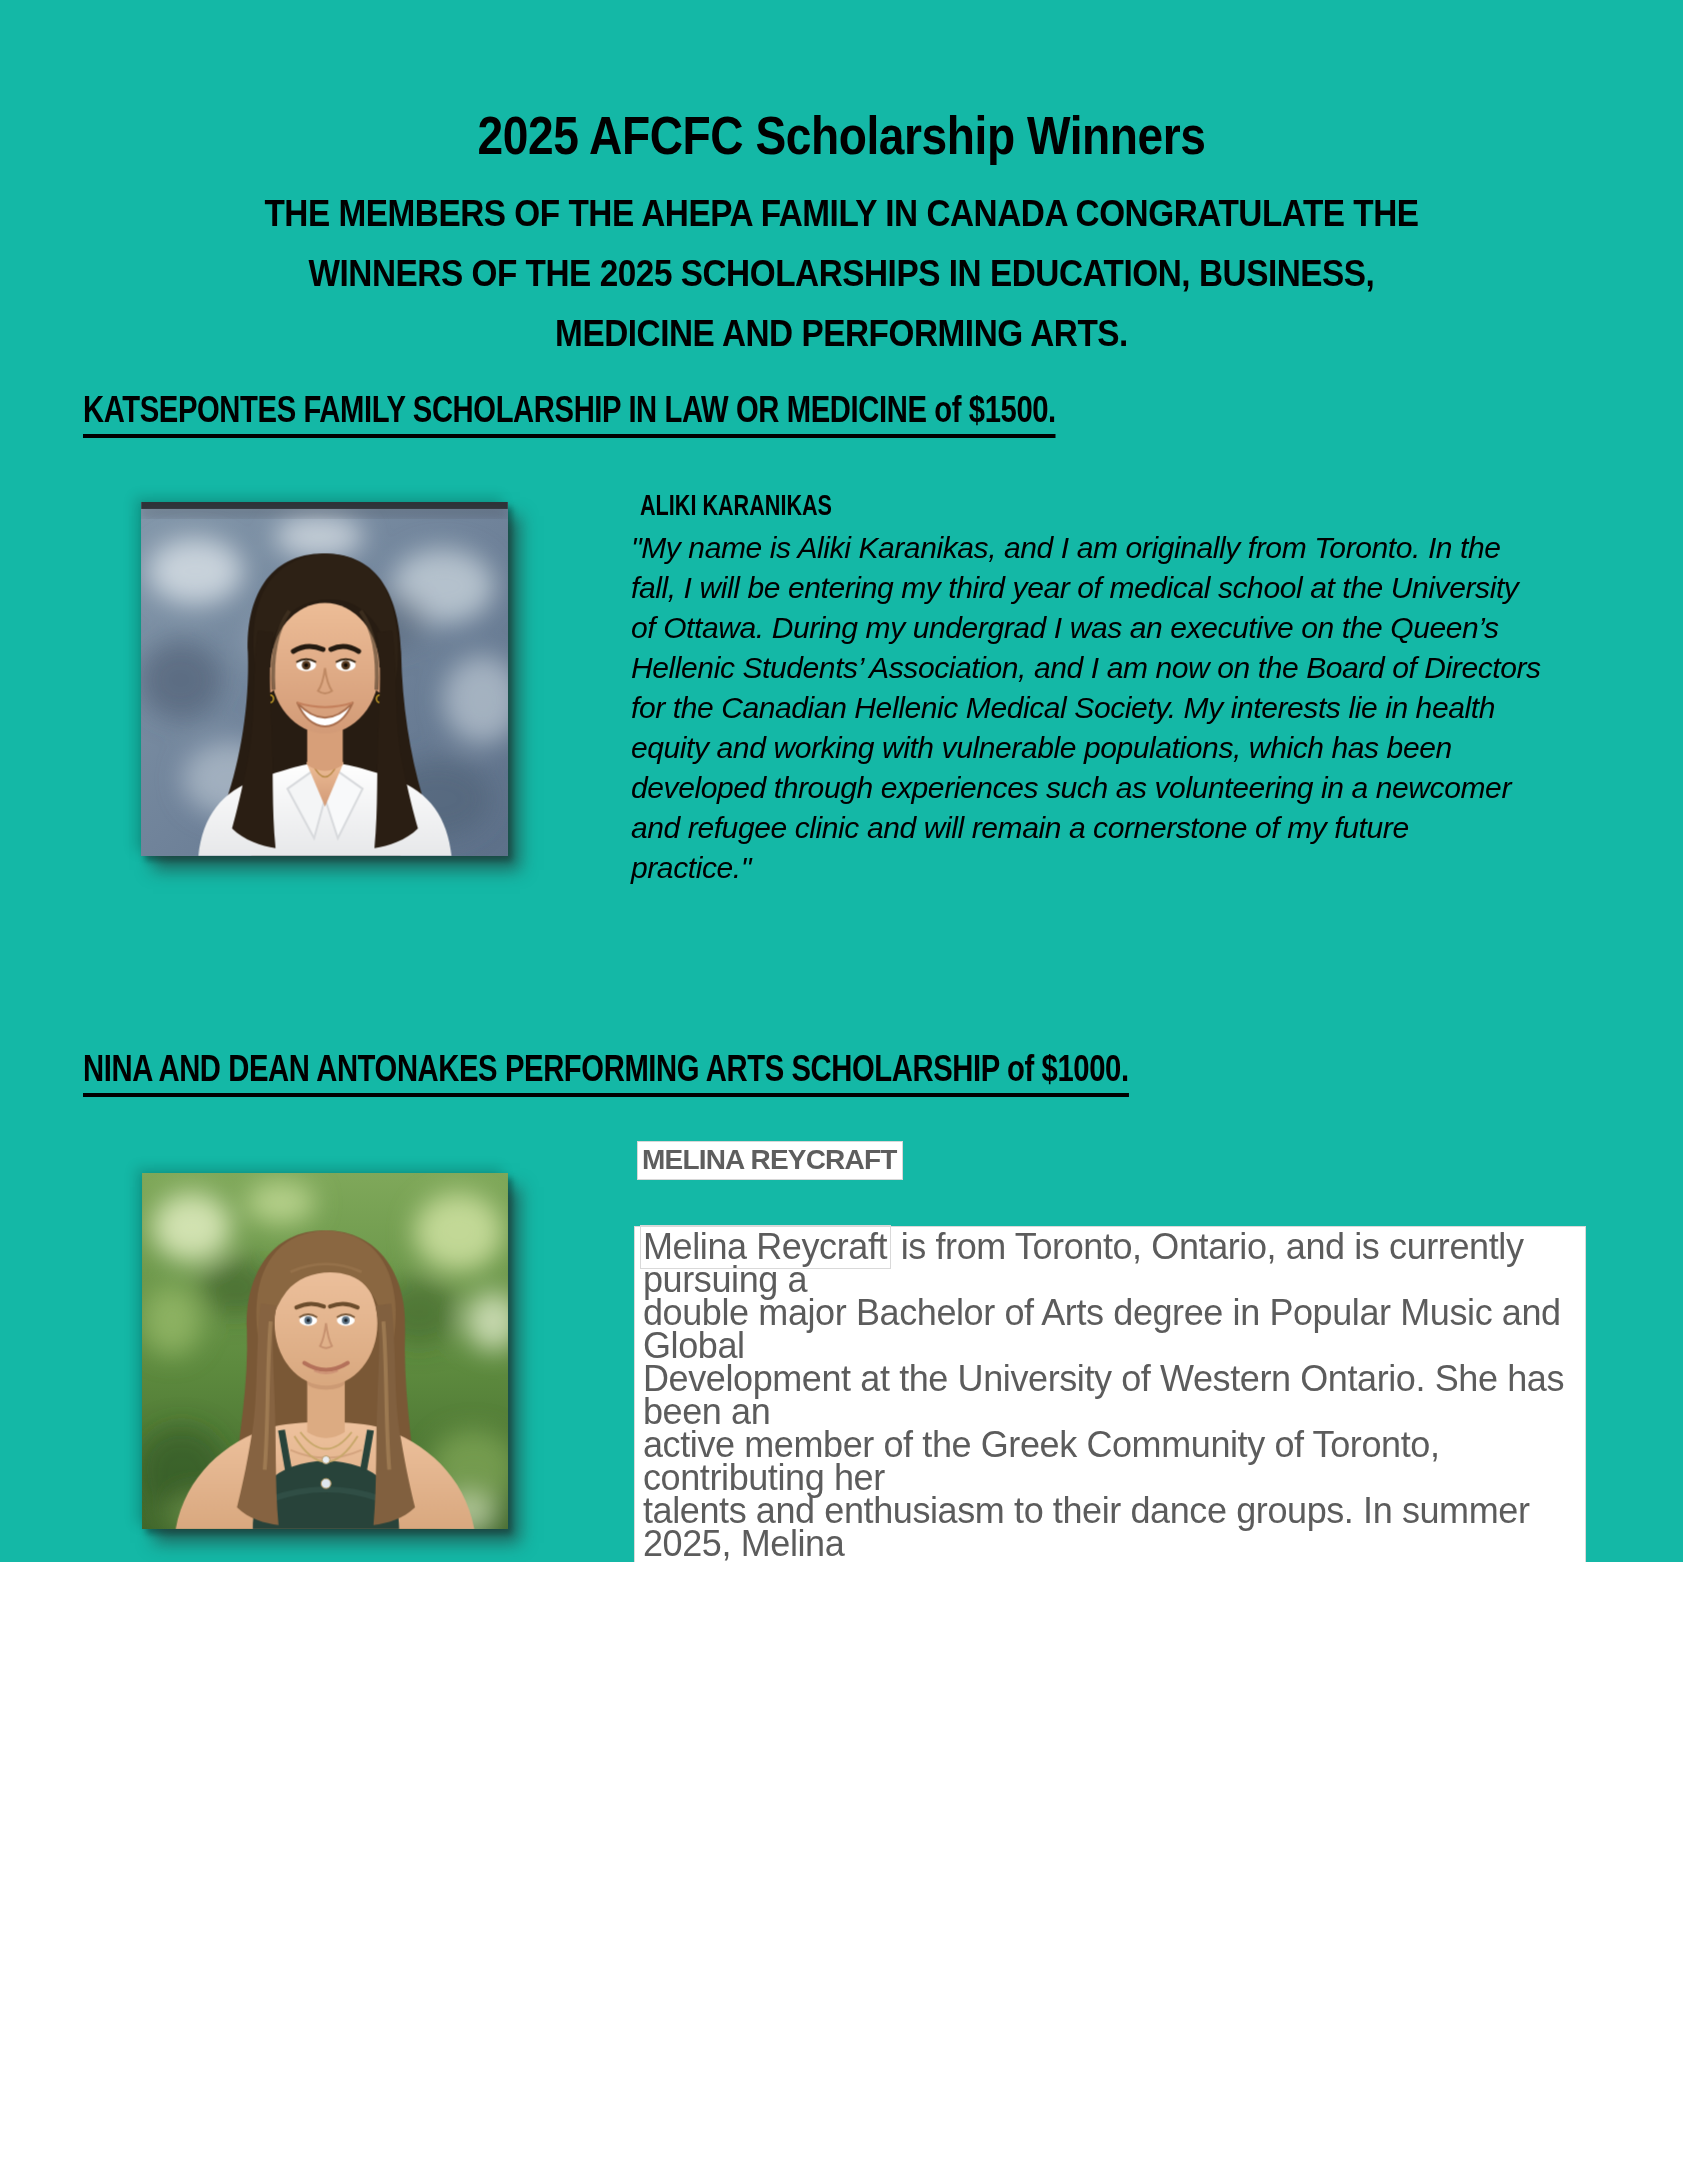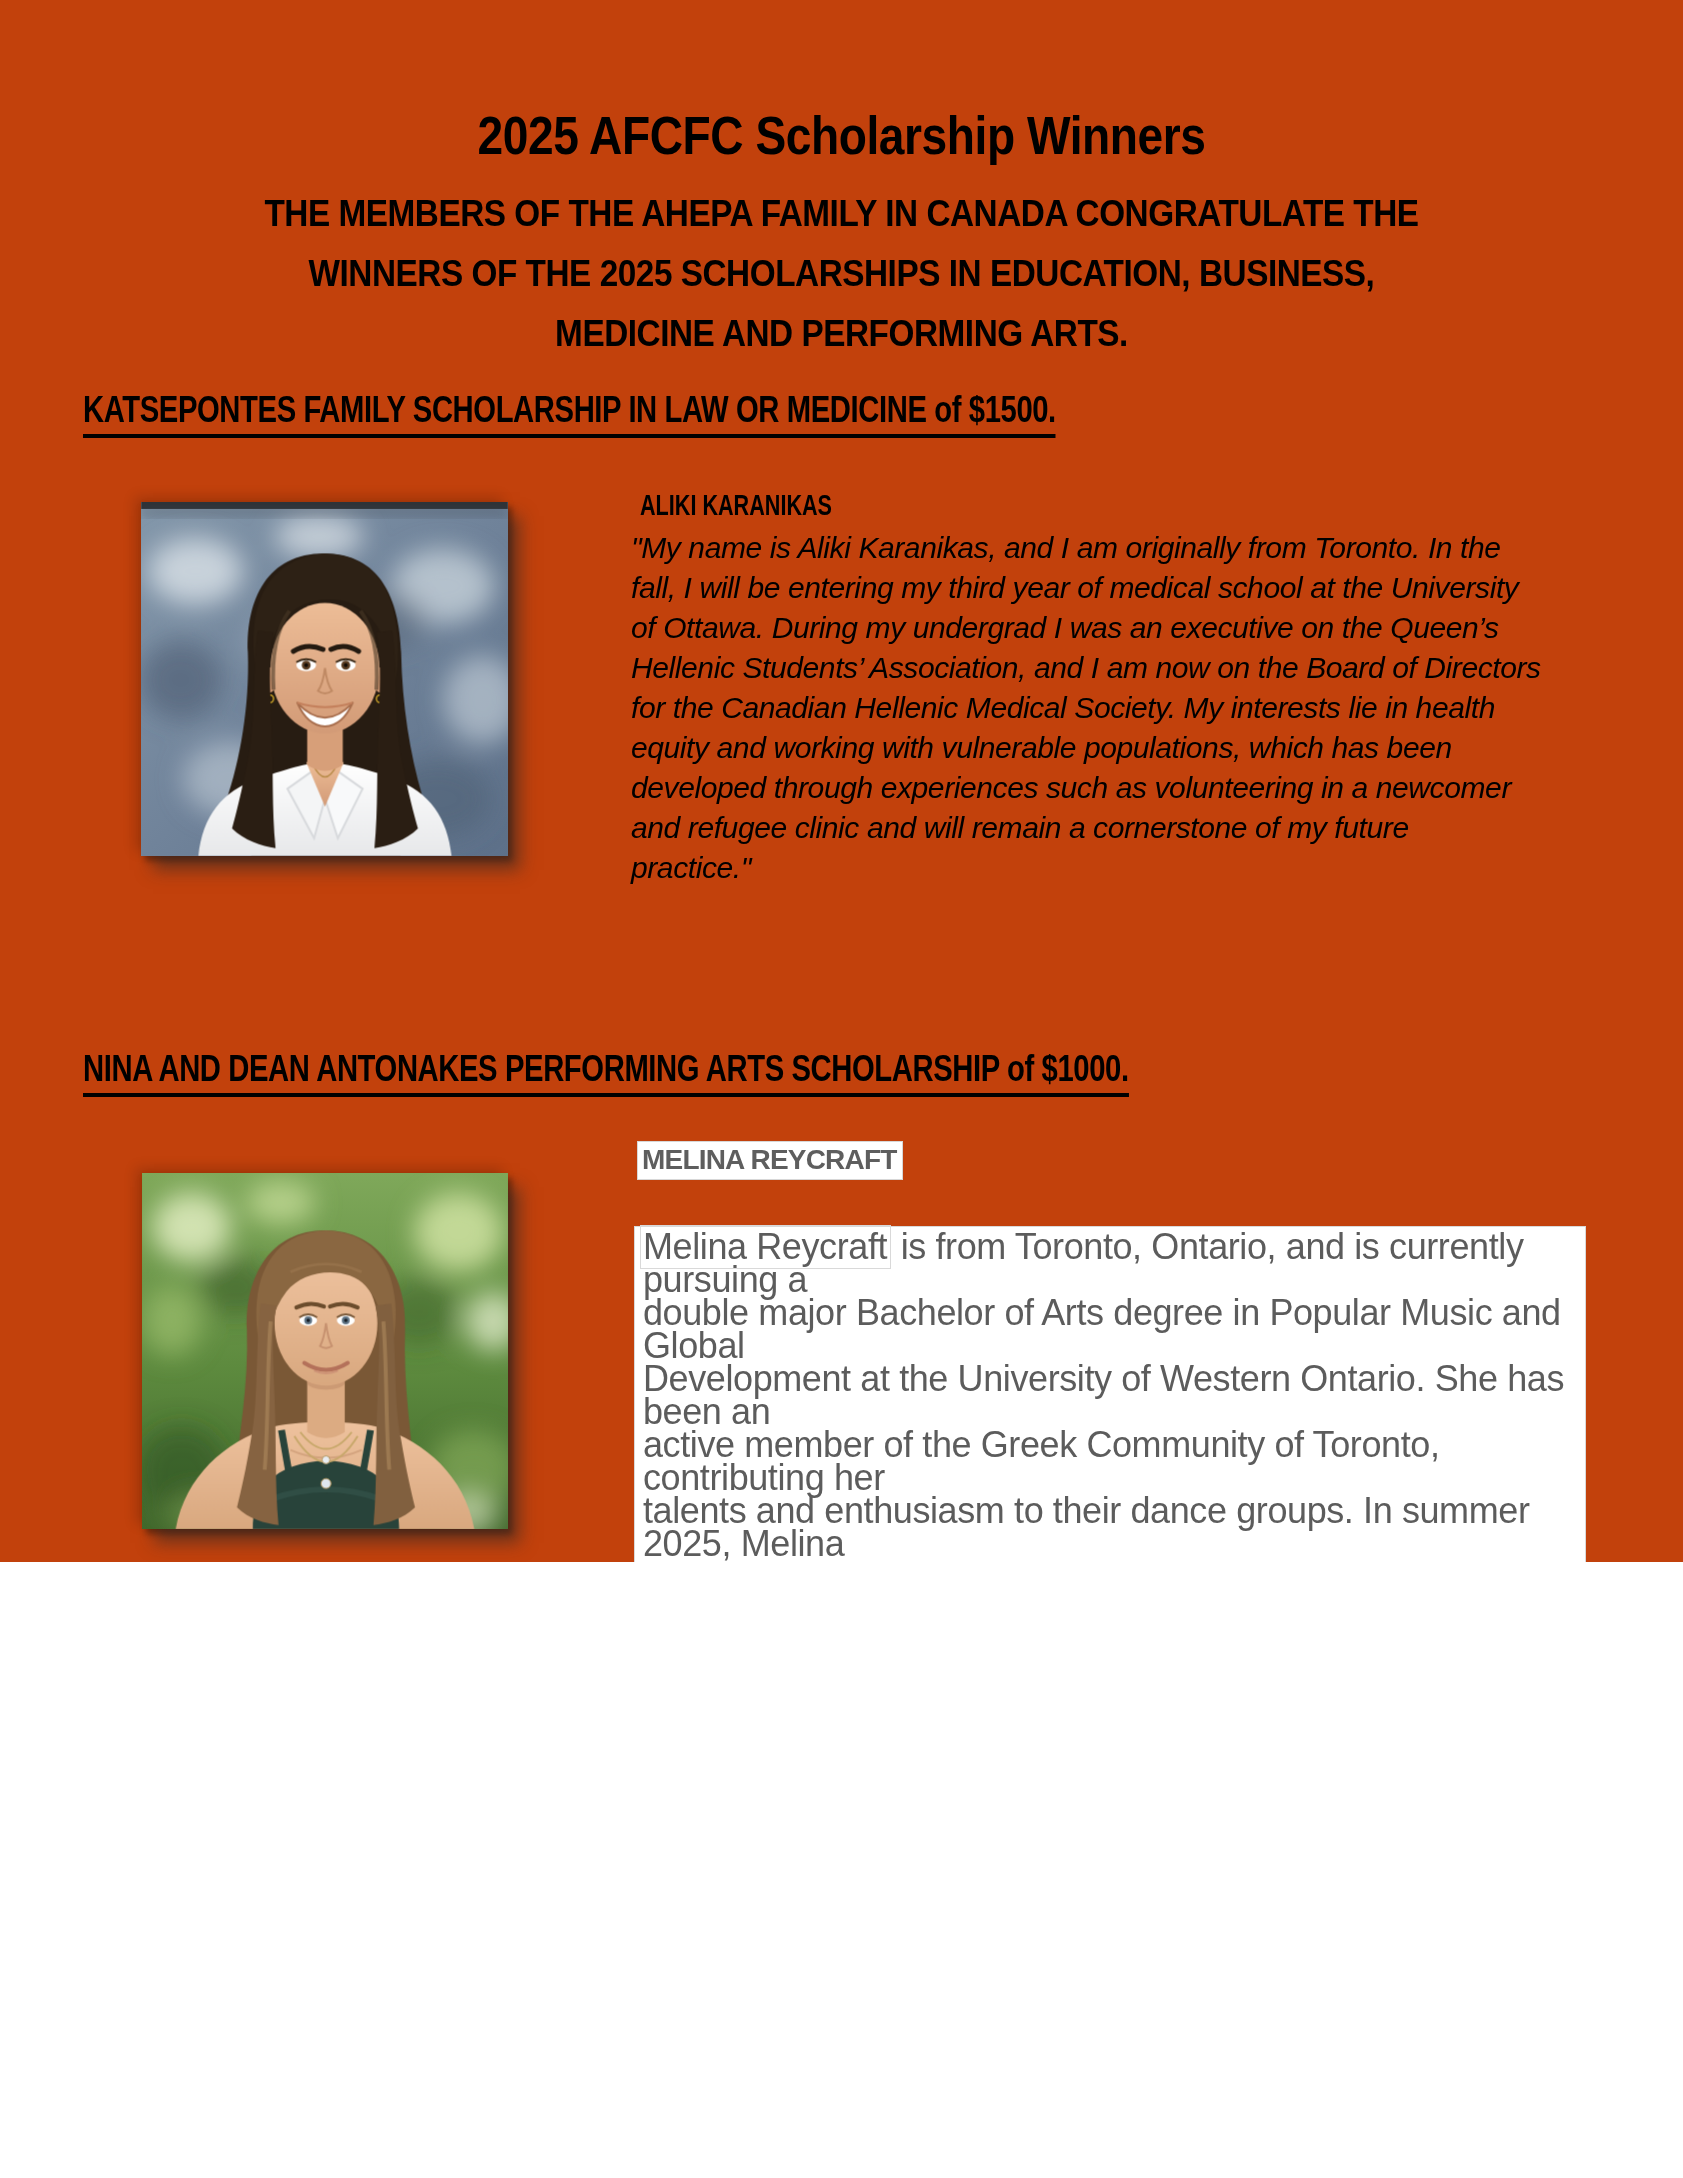--- a/index.html
+++ b/index.html
@@ -1,17 +1,17 @@
 <!DOCTYPE html>
 <html><head>
 <meta charset="utf-8">
 <style>
   html,body{margin:0;padding:0;background:#ffffff;}
   .page{
-    position:relative;width:1683px;height:1562px;background:#c2410c;
+    position:relative;width:1683px;height:1562px;background:#14b8a6;
     font-family:"Liberation Sans",sans-serif;color:#000;overflow:hidden;
   }
   .doc-title{
     position:absolute;top:107px;left:0;right:0;text-align:center;
     font-size:53px;font-weight:bold;line-height:57px;white-space:nowrap;
     transform:scaleX(.87);transform-origin:50% 0;letter-spacing:-0.5px;
   }
   .doc-intro{
     position:absolute;top:184px;left:0;right:0;text-align:center;
     font-size:37px;font-weight:bold;line-height:60px;white-space:pre-line;

